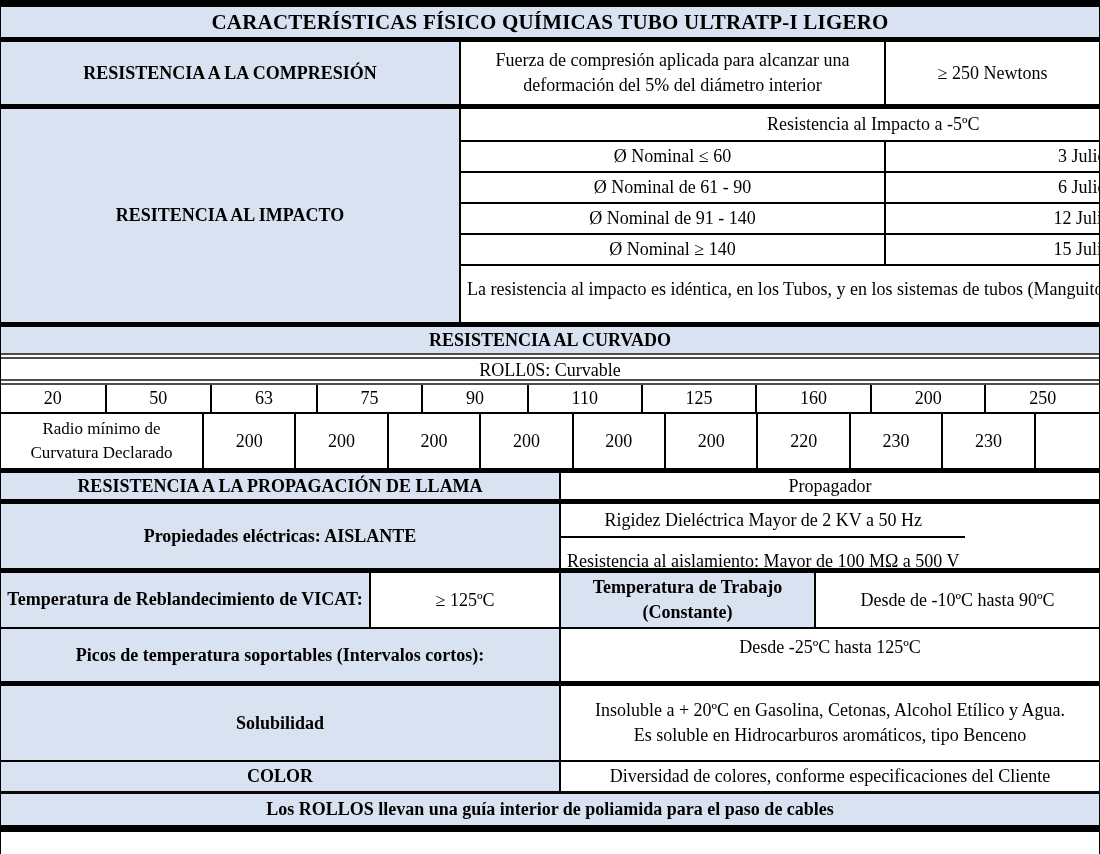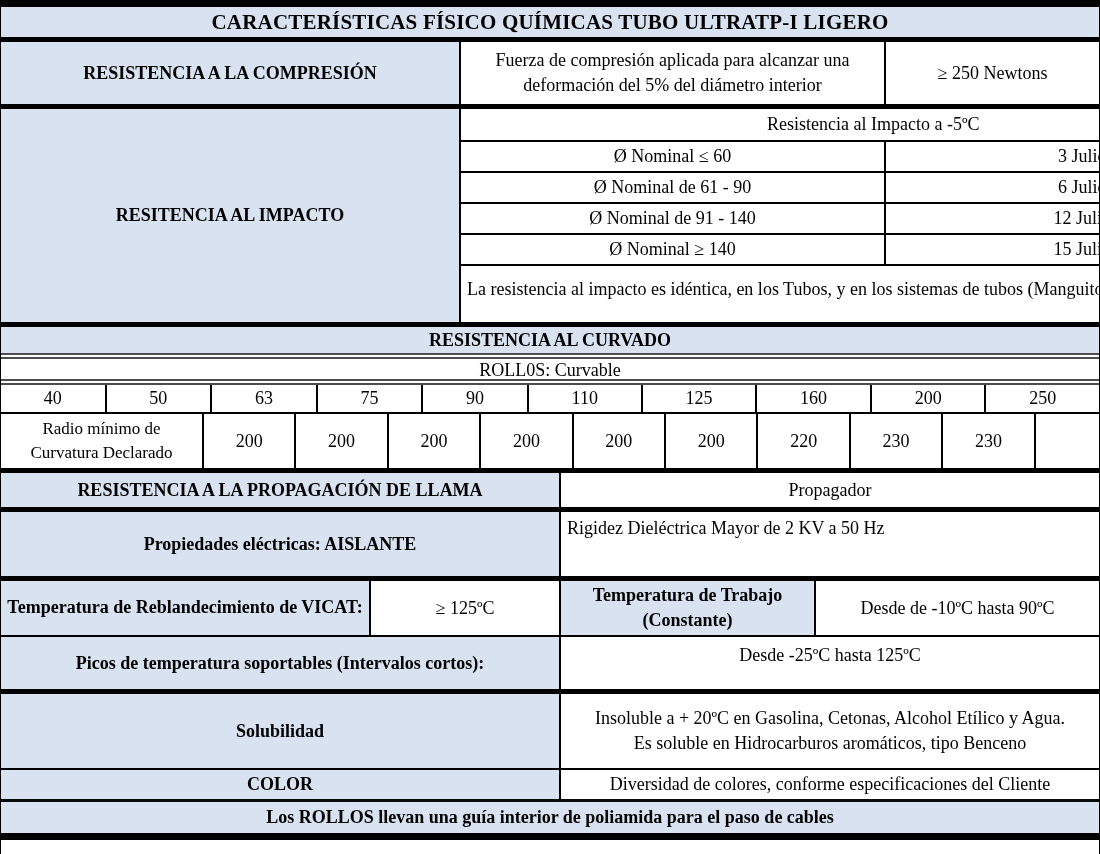--- a/index.html
+++ b/index.html
@@ -86,21 +86,21 @@
 
   <div class="row" style="height:26px">
     <div class="cell blue bold grow">RESISTENCIA AL CURVADO</div>
   </div>
   <div class="hl-double"></div>
   <div class="row" style="height:20px">
     <div class="cell white grow">ROLL0S: Curvable</div>
   </div>
   <div class="hl-double"></div>
   <div class="row" style="height:27px">
-    <div class="cell white vr grow">40</div>
+    <div class="cell white vr grow">20</div>
     <div class="cell white vr grow">50</div>
     <div class="cell white vr grow">63</div>
     <div class="cell white vr grow">75</div>
     <div class="cell white vr grow">90</div>
     <div class="cell white vr grow">110</div>
     <div class="cell white vr grow">125</div>
     <div class="cell white vr grow">160</div>
     <div class="cell white vr grow">200</div>
     <div class="cell white grow">250</div>
   </div>
@@ -114,32 +114,35 @@
     <div class="cell white vr grow">200</div>
     <div class="cell white vr grow">200</div>
     <div class="cell white vr grow">220</div>
     <div class="cell white vr grow">230</div>
     <div class="cell white vr grow">230</div>
     <div class="cell white grow"></div>
   </div>
 
   <div class="hl-thick"></div>
 
-  <div class="row" style="height:34px">
+  <div class="row" style="height:26px">
     <div class="cell blue bold vr" style="width:560px">RESISTENCIA A LA PROPAGACIÓN DE LLAMA</div>
     <div class="cell white grow">Propagador</div>
   </div>
 
   <div class="hl-thick"></div>
 
   <div class="row" style="height:64px">
     <div class="cell blue bold vr" style="width:560px">Propiedades eléctricas: AISLANTE</div>
     <div class="col grow">
       <div class="subrow" style="height:32px">
         <div class="cell white grow">Rigidez Dieléctrica  Mayor de 2 KV a 50 Hz</div>
+      </div>
+      <div class="subrow bt grow">
+        <div class="cell white grow">Resistencia al aislamiento: Mayor de 100 MΩ a 500 V</div>
       </div>
     </div>
   </div>
 
   <div class="hl-thick"></div>
 
   <div class="row" style="height:54px">
     <div class="cell blue bold vr small-gap" style="width:370px">Temperatura de Reblandecimiento de VICAT:</div>
     <div class="cell white vr" style="width:190px">≥ 125ºC</div>
     <div class="cell blue bold vr small-gap" style="width:255px">Temperatura de Trabajo (Constante)</div>

